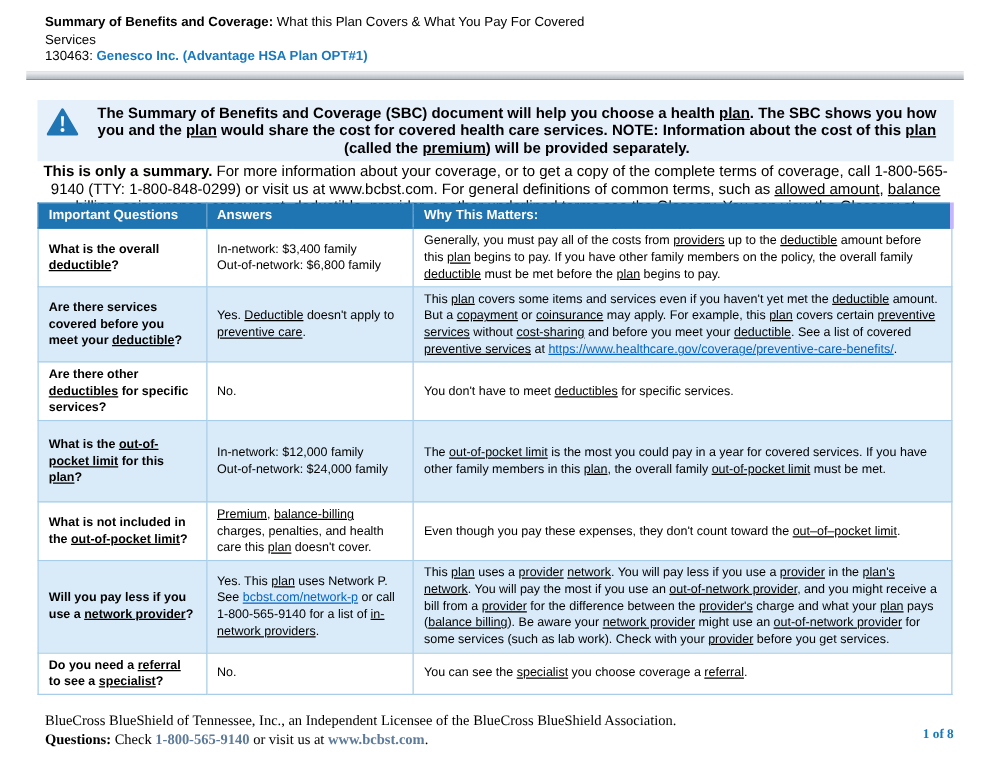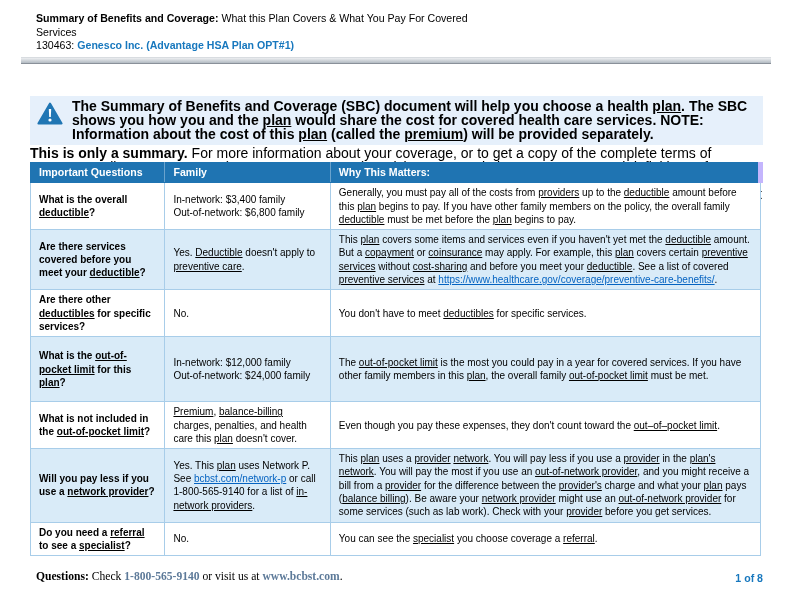--- a/index.html
+++ b/index.html
@@ -19,48 +19,48 @@
        justify-content:space-between;font-size:10.6px;line-height:13.6px;}
   .hdr-left{max-width:470px;}
   .hdr-right{text-align:right;white-space:nowrap;}
 
   
   .divider{position:absolute;left:21px;top:57px;width:750px;height:5px;
            background:linear-gradient(#edeff1,#b2bac2);
            border-top:1px solid #d8dce0;border-bottom:1px solid #899099;}
 
   
-  .intro{position:absolute;left:30px;top:96px;width:733px;font-size:14px;line-height:13.9px;}
+  .intro{position:absolute;left:30px;top:80px;width:733px;font-size:12px;line-height:13.9px;text-align:center;}
   .intro-banner{background:#e6f0fb;display:flex;gap:9px;padding:4px 8px 3px 7px;align-items:flex-start;}
   .warn{flex:0 0 auto;margin-top:2px;}
   .intro-banner .txt{font-weight:bold;}
   .intro-summary{padding-top:2px;}
 
   
   table.sbc{position:absolute;left:30px;top:162px;width:733px;border-collapse:collapse;
             font-size:10px;line-height:13.3px;}
   .sbc th{background:#1f74b2;color:#fff;font-size:10.6px;text-align:left;
           padding:3px 8px;border:1px solid #1f74b2;border-right:1px solid #6aa3cd;}
-  .sbc th:last-child{border-right:5px solid #c4b5fd;}
+  .sbc th:last-child{border-right:3px solid #c4b5fd;}
   .sbc td{border:1px solid #a8cde9;padding:3px 8px;vertical-align:middle;background:#fff;}
   .sbc td.q{font-weight:bold;}
   .sbc tr.shaded td{background:#d9ebf8;}
   .sbc tbody tr:nth-child(1){height:42px}
   .sbc tbody tr:nth-child(2){height:56px}
   .sbc tbody tr:nth-child(3){height:36px}
   .sbc tbody tr:nth-child(4){height:65px}
   .sbc tbody tr:nth-child(5){height:43px}
   .sbc tbody tr:nth-child(6){height:70px}
   .sbc tbody tr:nth-child(7){height:28px}
 
   
   .footer{position:absolute;left:36px;top:570px;width:727px;
           font-family:"Liberation Serif",serif;font-size:11.6px;line-height:14.6px;}
-  .footer .pg{float:right;font-family:Liberation Sans, sans-serif;font-weight:bold;
-              color:#1878be;font-size:10.6px;margin-top:1px;}
+  .footer .pg{float:right;font-family:Liberation Serif, serif;font-weight:bold;
+              color:#1878be;font-size:10.6px;margin-top:11px;}
 </style>
 </head>
 <body>
 
 <div class="page">
 
   <div class="hdr">
     <div class="hdr-left">
       <div><span class="b">Summary of Benefits and Coverage:</span><span> What this Plan Covers &amp; What You Pay For Covered Services</span></div>
       <div><span>130463: </span><span class="b accent">Genesco Inc. (Advantage HSA Plan OPT#1)</span></div>
@@ -85,21 +85,21 @@
 
   <table class="sbc">
     <colgroup>
       <col style="width:135px">
         <col style="width:166px">
         <col style="width:432px">
     </colgroup>
     <thead>
       <tr>
         <th>Important Questions</th>
-        <th>Family</th>
+        <th>Answers</th>
         <th>Why This Matters:</th>
       </tr>
     </thead>
     <tbody id="sbc-body">
         <tr>
       <td class="q"><span>What is the overall </span><span class="u">deductible</span><span>?</span></td>
       <td class="a"><span>In-network: $3,400 family</span><br><span>Out-of-network: $6,800 family</span></td>
       <td class="w"><span>Generally, you must pay all of the costs from </span><span class="u">providers</span><span> up to the </span><span class="u">deductible</span><span> amount before this </span><span class="u">plan</span><span> begins to pay. If you have other family members on the policy, the overall family </span><span class="u">deductible</span><span> must be met before the </span><span class="u">plan</span><span> begins to pay.</span></td>
     </tr>
         <tr class="shaded">
@@ -130,16 +130,17 @@
         <tr>
       <td class="q"><span>Do you need a </span><span class="u">referral</span><span> to see a </span><span class="u">specialist</span><span>?</span></td>
       <td class="a"><span>No.</span></td>
       <td class="w"><span>You can see the </span><span class="u">specialist</span><span> you choose coverage a </span><span class="u">referral</span><span>.</span></td>
     </tr>
       </tbody>
   </table>
 
   <div class="footer">
     <span class="pg">1 of 8</span>
+    <div>BlueCross BlueShield of Tennessee, Inc., an Independent Licensee of the BlueCross BlueShield Association.</div>
     <div><span class="b">Questions:</span><span> Check </span><span class="soft">1-800-565-9140</span><span> or visit us at </span><span class="soft">www.bcbst.com</span><span>.</span></div>
   </div>
 
 </div>
 
 </body></html>

